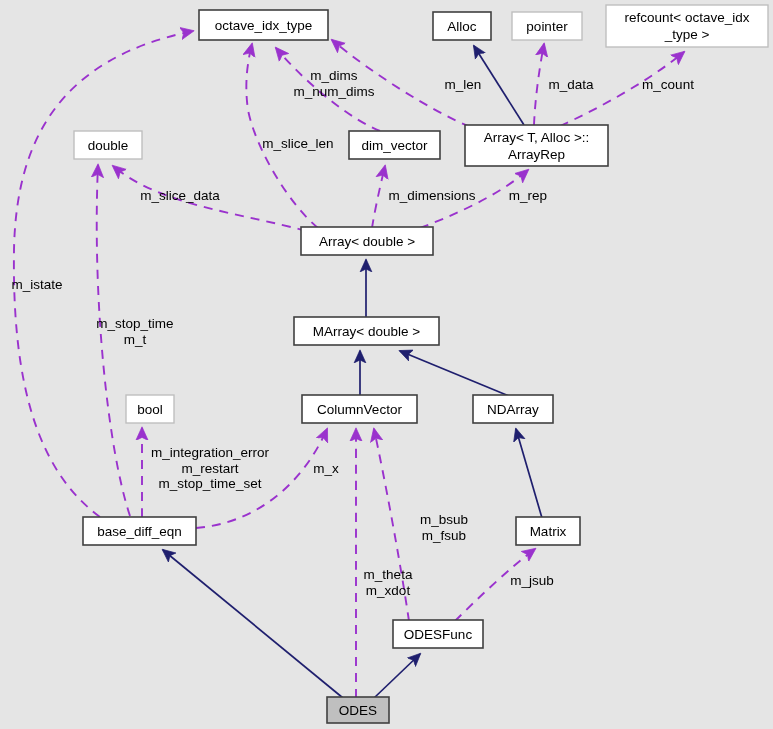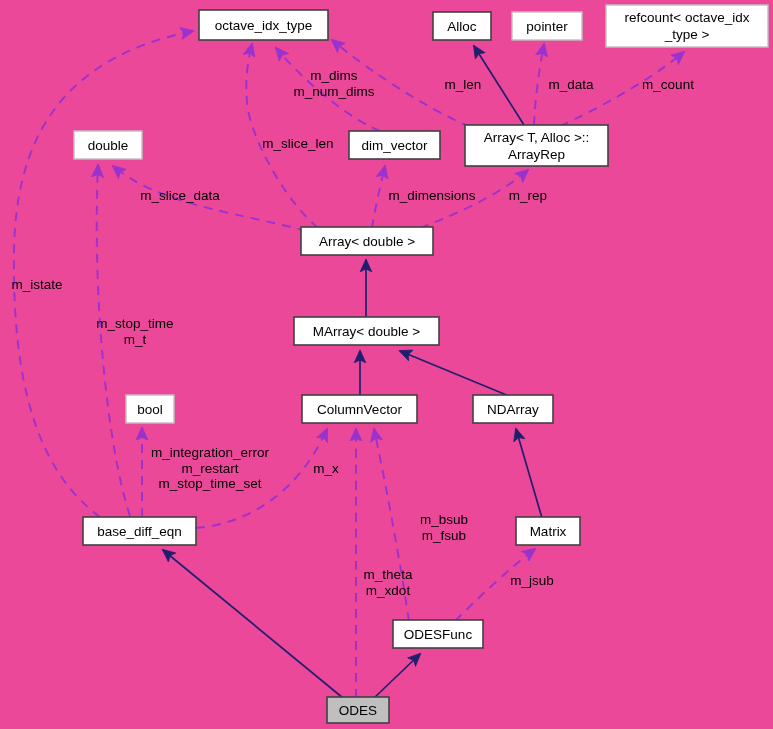--- a/index.html
+++ b/index.html
@@ -4,21 +4,21 @@
 <style>
   html, body {
     margin: 0;
     padding: 0;
     background: #ffffff;
   }
   #diagram-root {
     position: relative;
     width: 773px;
     height: 729px;
-    background: #ec4899;
+    background: #e5e5e5;
     font-family: "Liberation Sans", sans-serif;
   }
   svg#uml-canvas {
     display: block;
     width: 773px;
     height: 729px;
   }
   .node-box {
     fill: #ffffff;
     stroke: #404040;

